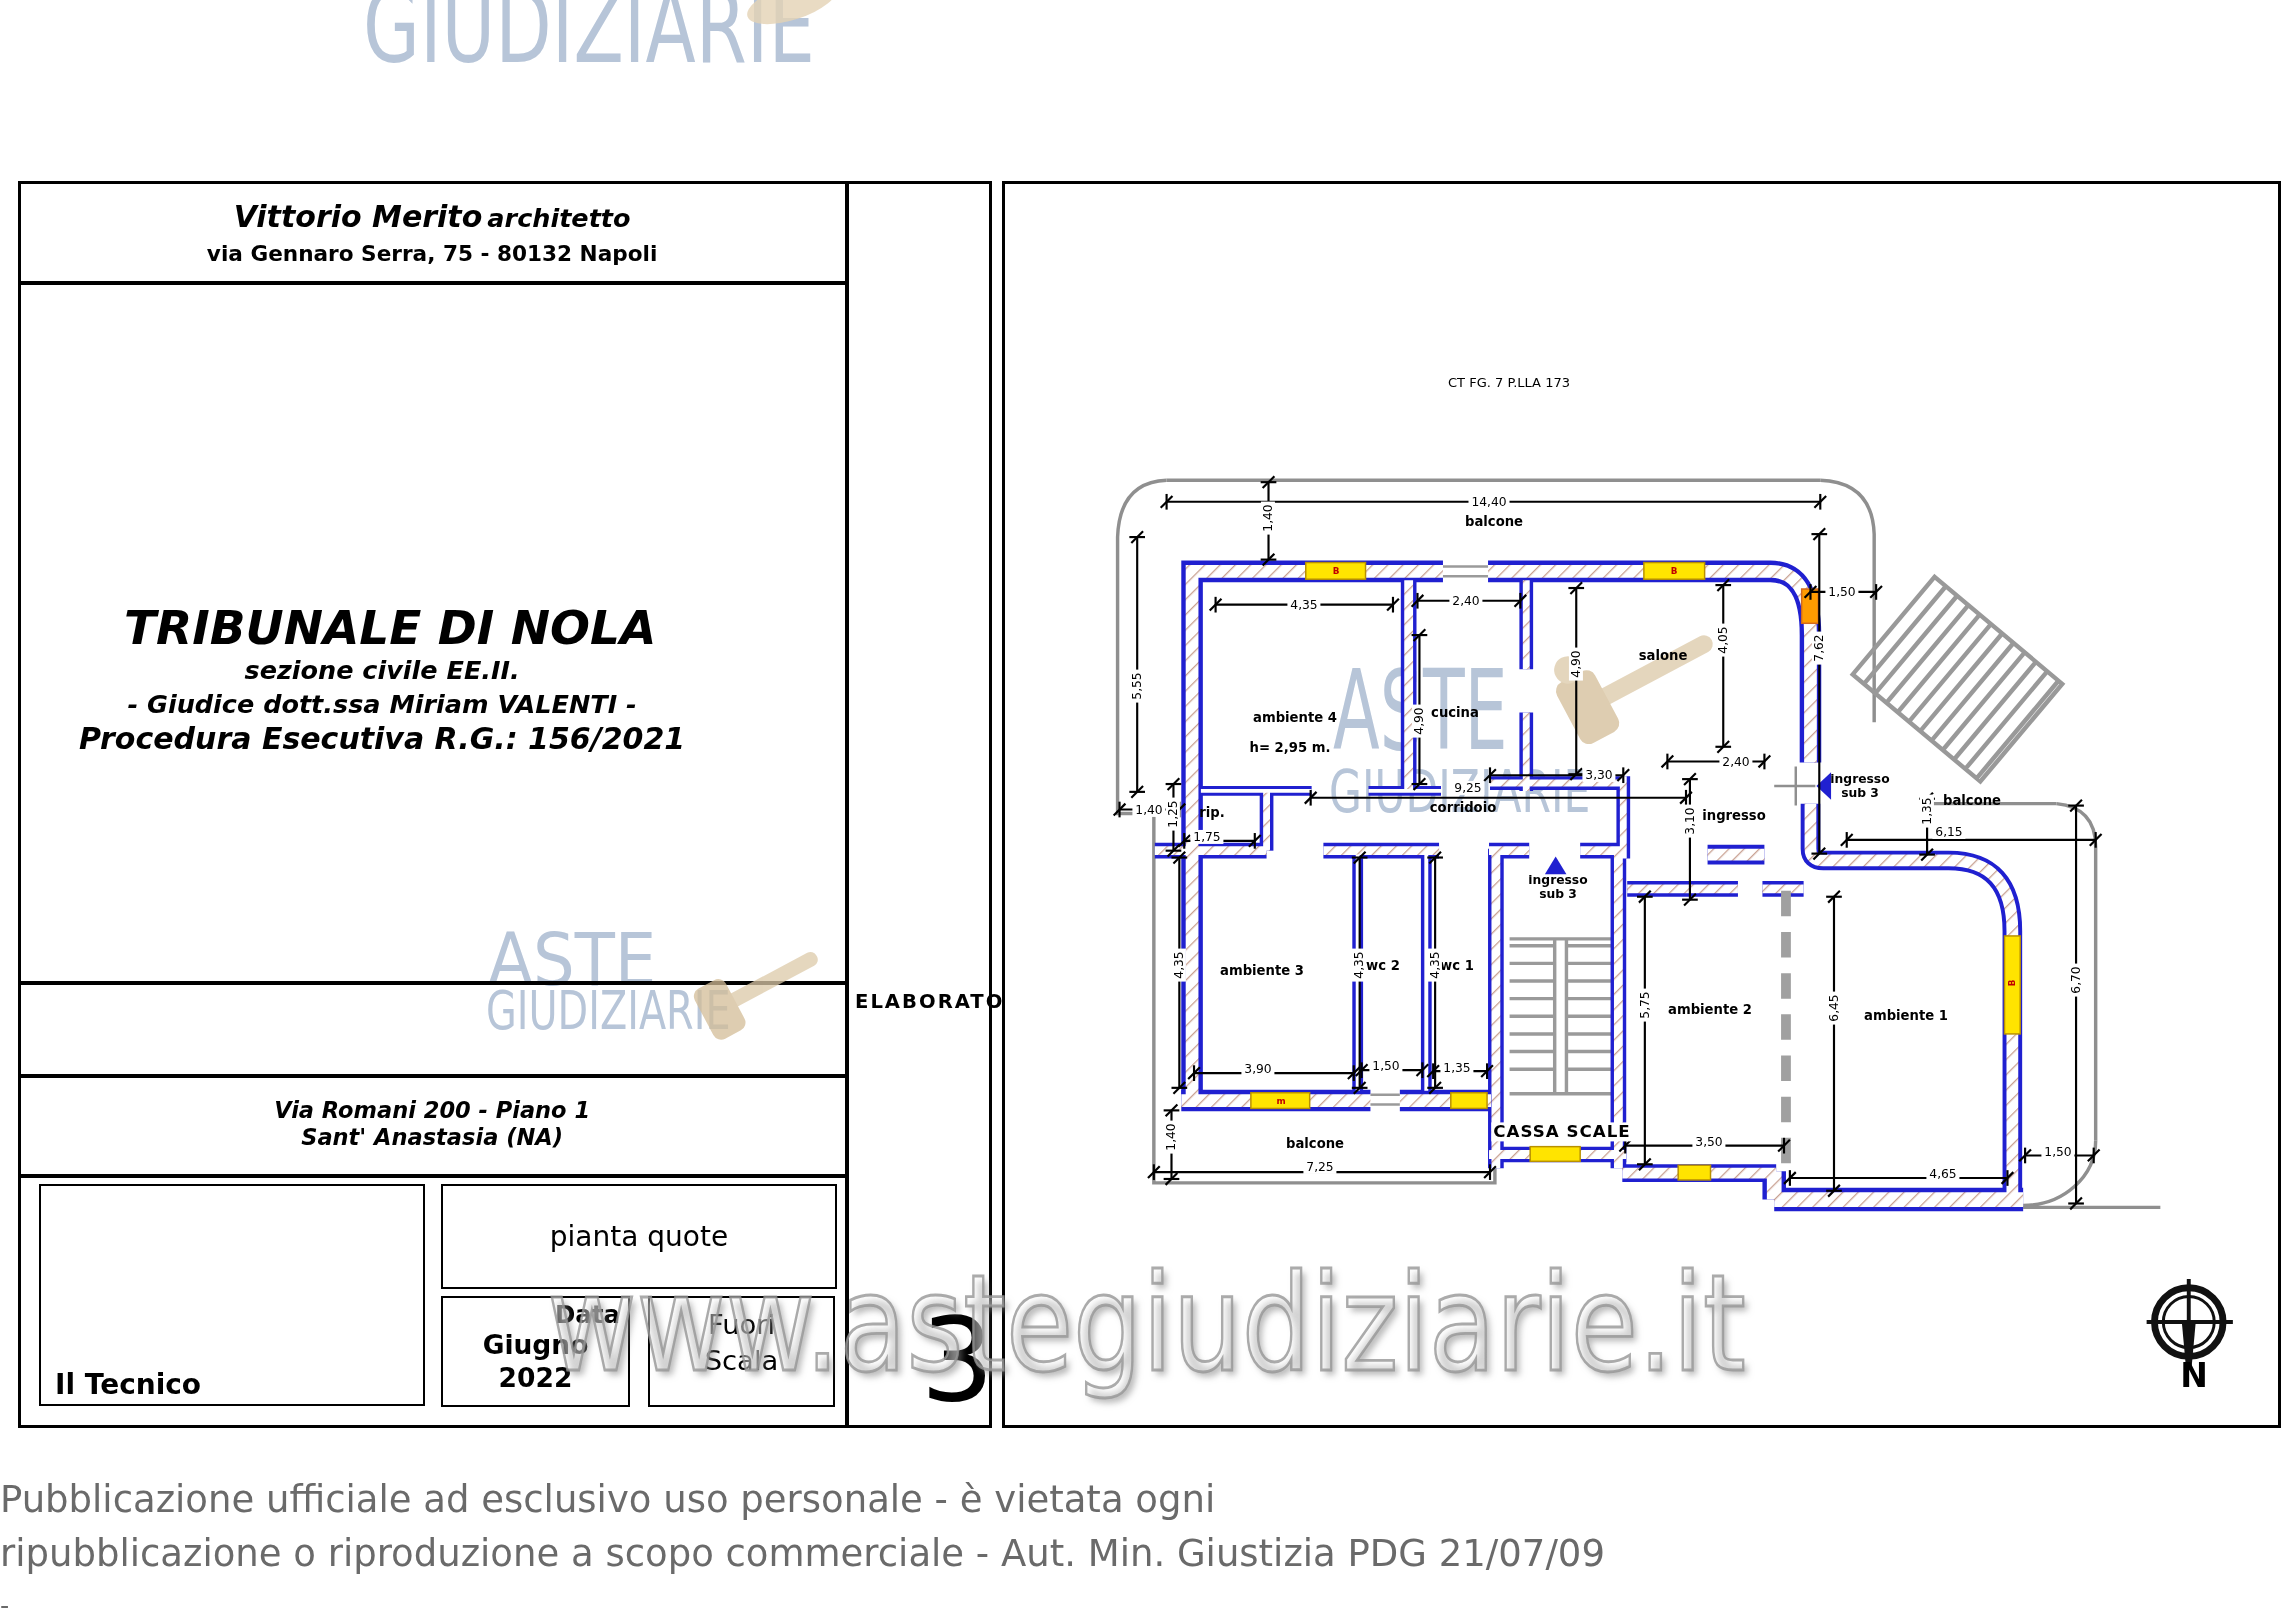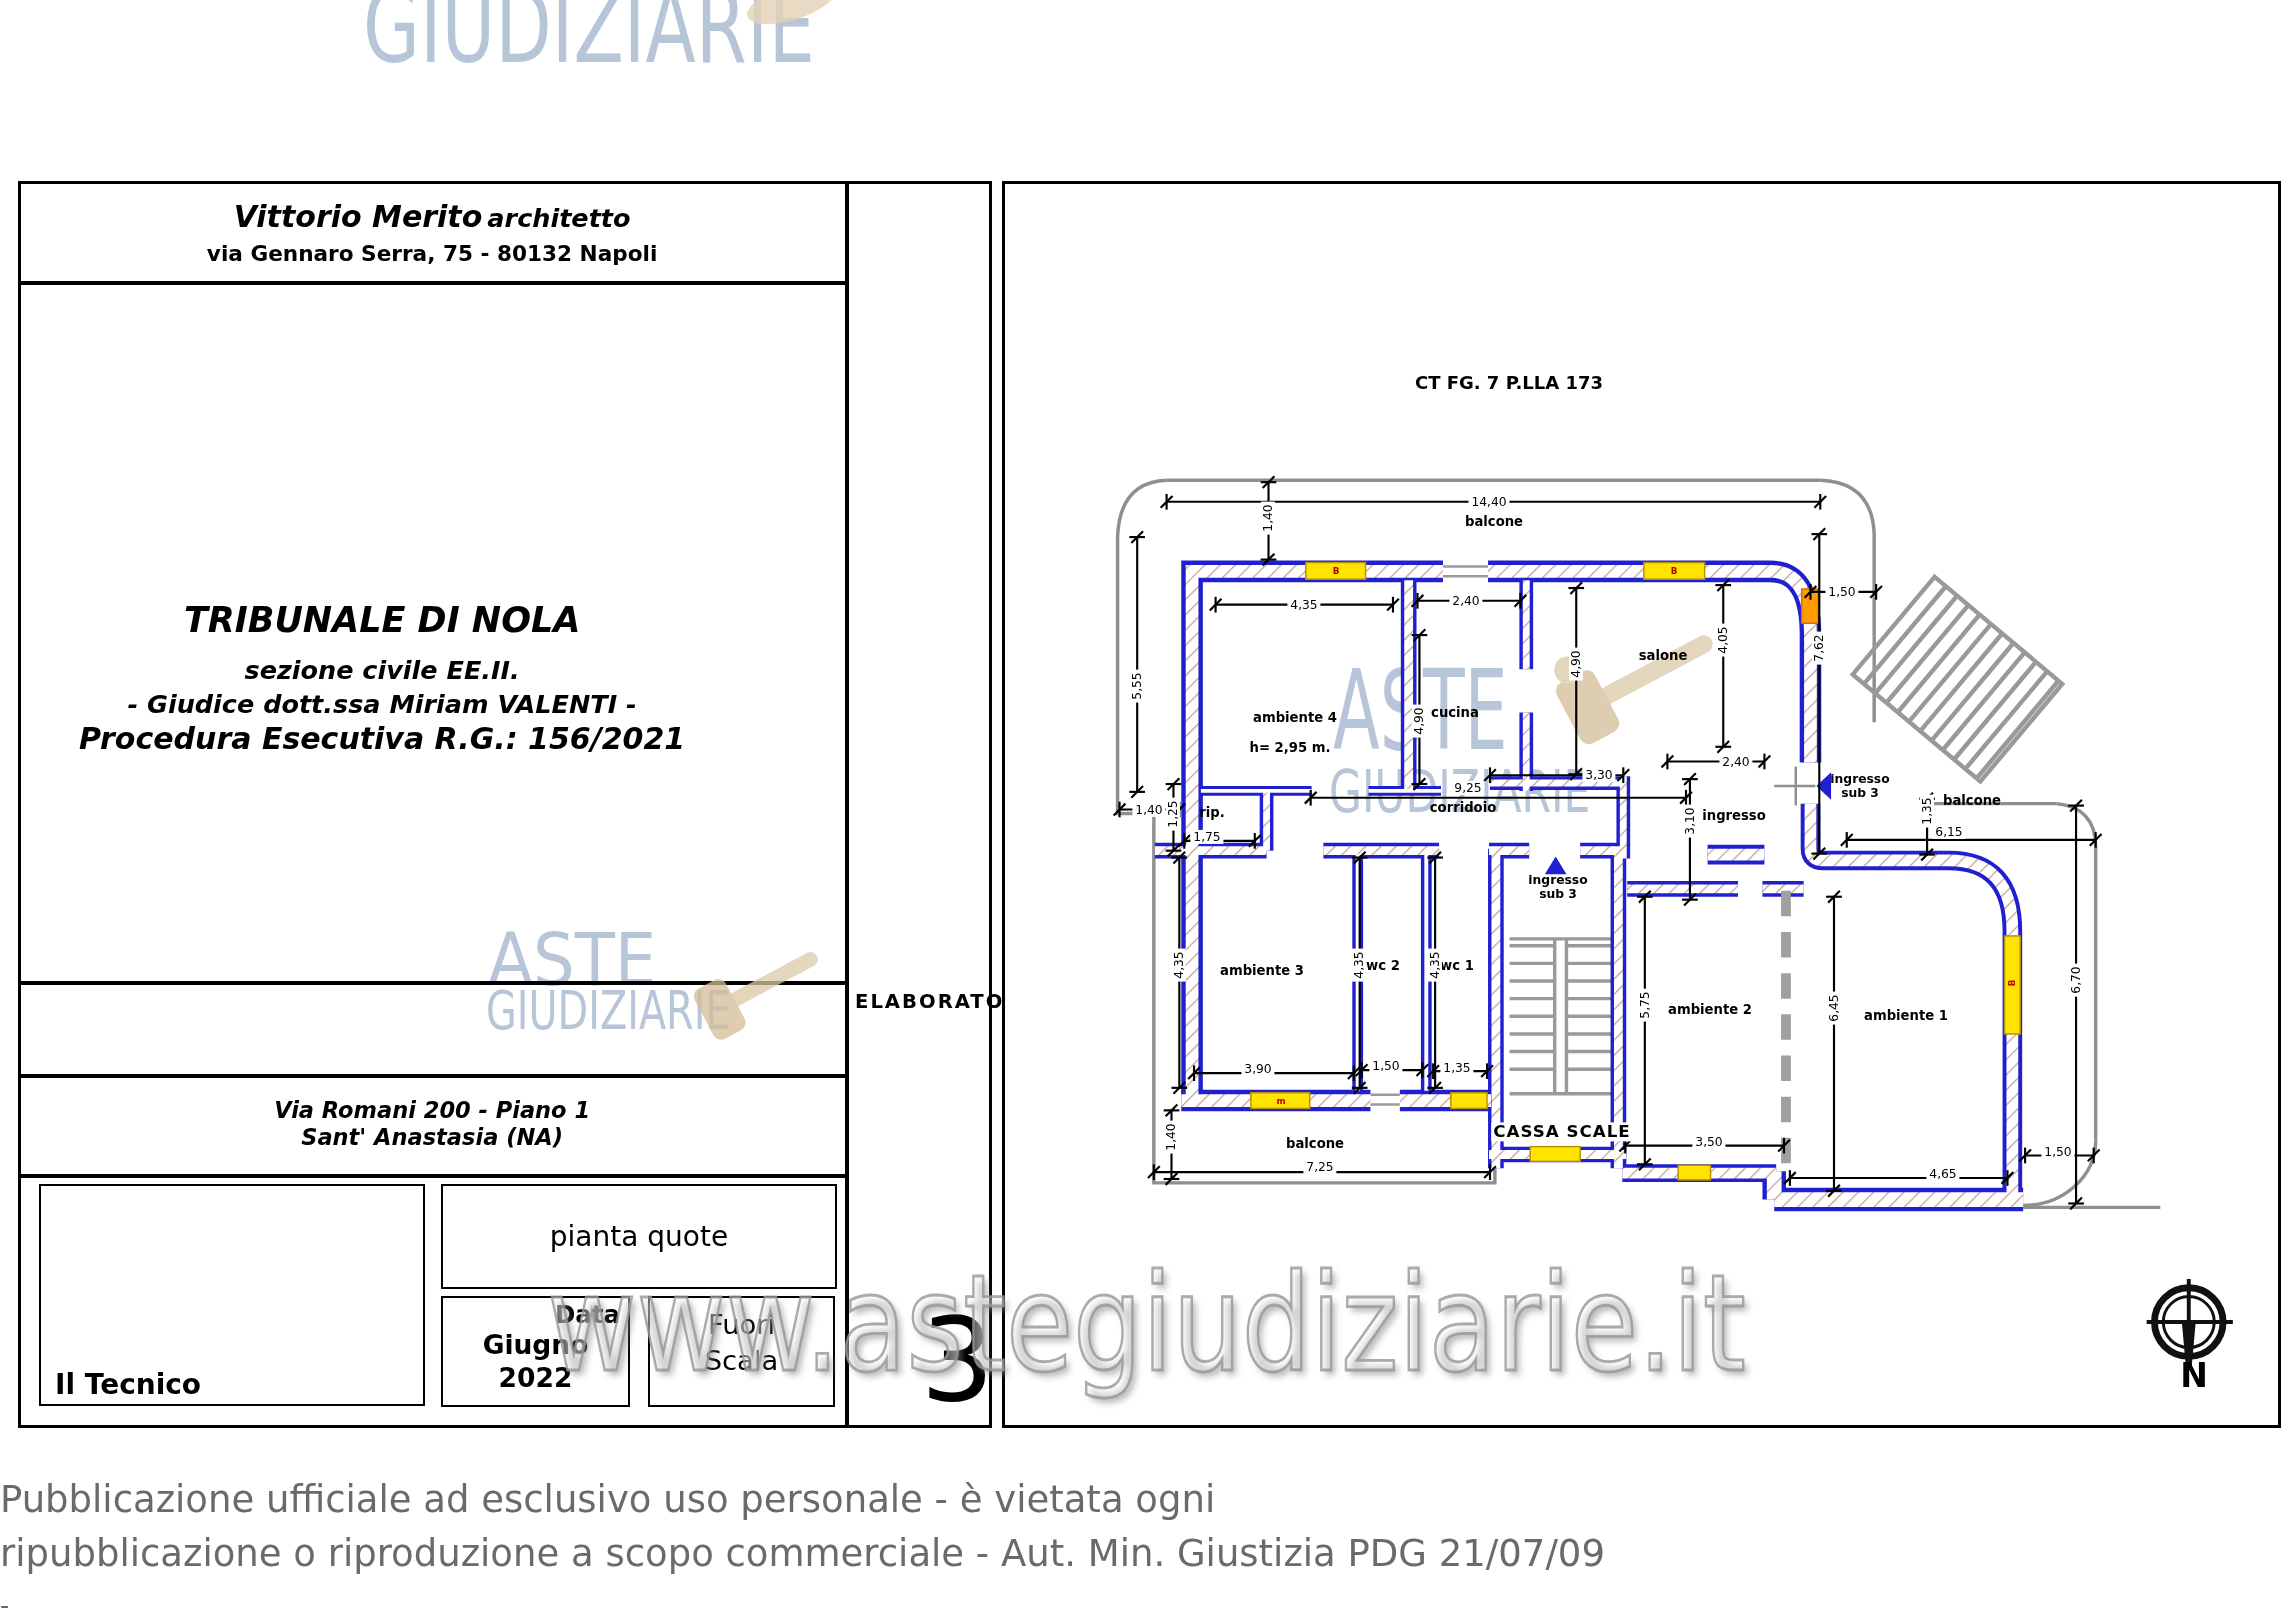--- a/index.html
+++ b/index.html
@@ -10,21 +10,21 @@
   .bi{font-weight:bold;font-style:italic;}
   .b{font-weight:bold;}
   .line{position:absolute;background:#000;}
   .bx{position:absolute;border:2.9px solid #000;box-sizing:border-box;}
   .wm{position:absolute;color:#b7c5d8;z-index:1;white-space:nowrap;font-weight:normal;}
   .plbl{position:absolute;z-index:3;transform:translate(-50%,-50%);white-space:pre-line;
         text-align:center;line-height:1.15;}
   .plbl.room{font-size:13.2px;font-weight:bold;}
   .plbl.dim{font-size:12.3px;background:#fff;padding:0 2.9px;}
   .plbl.big{font-size:16.7px;font-weight:bold;letter-spacing:1px;background:#fff;padding:0 2px;}
-  .plbl.cad{font-size:18px;font-weight:bold;}
+  .plbl.cad{font-size:13px;font-weight:normal;}
   .plbl.sub{font-size:12.3px;font-weight:bold;}
   .plbl.win{font-size:8.8px;font-weight:bold;color:#c00000;background:transparent;}
   .plbl.compass{font-size:33px;font-weight:bold;}
   .plbl.vert{transform:translate(-50%,-50%) rotate(-90deg);}
   svg{position:absolute;left:0;top:0;z-index:2;}
   #biglayer{z-index:3;}
   .footer{position:absolute;left:0;width:2293px;text-align:left;color:#6a6a6a;z-index:10;}
   #www{position:absolute;top:1247px;left:0;width:2293px;text-align:center;z-index:20;
        font-size:133px;white-space:nowrap;color:rgba(255,255,255,0.35);
        -webkit-text-stroke:2.9px rgba(150,150,150,0.8);
@@ -48,21 +48,21 @@
   <div class="line" style="left:17.6px;top:1074px;width:829px;height:3.9px;z-index:2;"></div>
   <div class="line" style="left:17.6px;top:1174px;width:829px;height:3.9px;z-index:2;"></div>
   <div class="line" style="left:845px;top:181px;width:3.9px;height:1247px;z-index:2;"></div>
 
   <div class="abs ctr" style="left:17.6px;top:199px;width:829px;z-index:10;">
     <span class="bi" style="font-size:30px;">Vittorio Merito</span>
     <span class="bi" style="font-size:25.5px;">architetto</span>
   </div>
   <div class="abs ctr b" style="left:17.6px;top:241px;width:829px;font-size:21.6px;z-index:10;">via Gennaro Serra, 75 - 80132 Napoli</div>
 
-  <div class="abs ctr bi" style="left:17.6px;top:600px;width:729px;font-size:35px;z-index:10;">TRIBUNALE DI NOLA</div>
+  <div class="abs ctr bi" style="left:17.6px;top:600px;width:729px;font-size:47px;z-index:10;padding-left:8px;">TRIBUNALE DI NOLA</div>
   <div class="abs ctr bi" style="left:17.6px;top:689px;width:729px;font-size:25.5px;z-index:10;">- Giudice dott.ssa Miriam VALENTI -</div>
   <div class="abs ctr bi" style="left:17.6px;top:655px;width:729px;font-size:25.5px;z-index:10;">sezione civile EE.II.</div>
   <div class="abs ctr bi" style="left:17.6px;top:721px;width:729px;font-size:30px;z-index:10;">Procedura Esecutiva R.G.: 156/2021</div>
 
 
   <div class="abs ctr bi" style="left:17.6px;top:1097px;width:829px;font-size:22.5px;z-index:10;">Via Romani 200 - Piano 1</div>
   <div class="abs ctr bi" style="left:17.6px;top:1124px;width:829px;font-size:22.5px;z-index:10;">Sant' Anastasia (NA)</div>
 
   <div class="bx" style="left:39px;top:1184px;width:386px;height:222px;z-index:2;"></div>
   <div class="abs b" style="left:55px;top:1368px;font-size:28px;z-index:10;">Il Tecnico</div>

